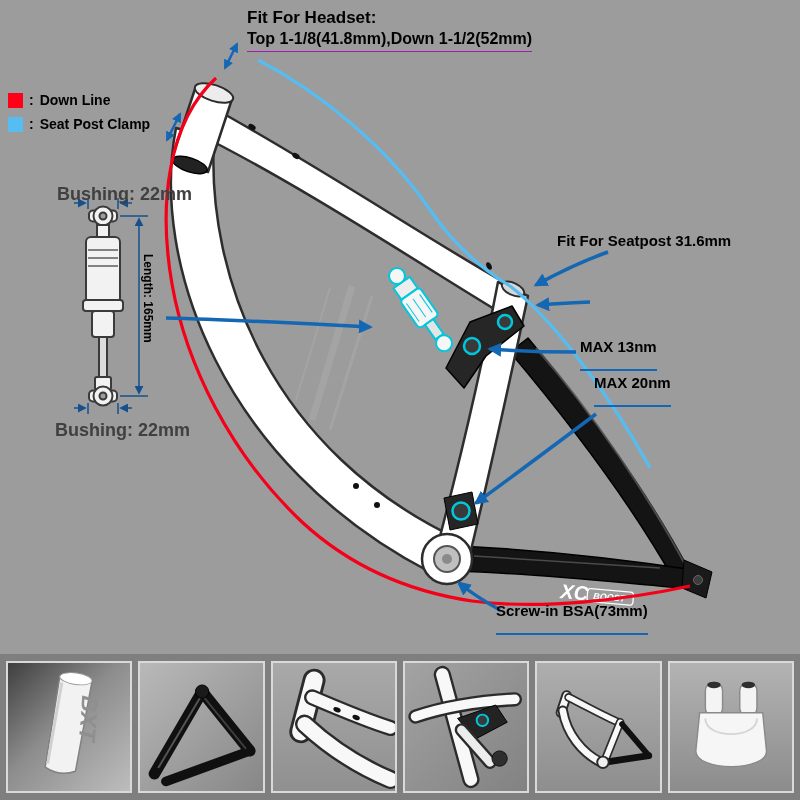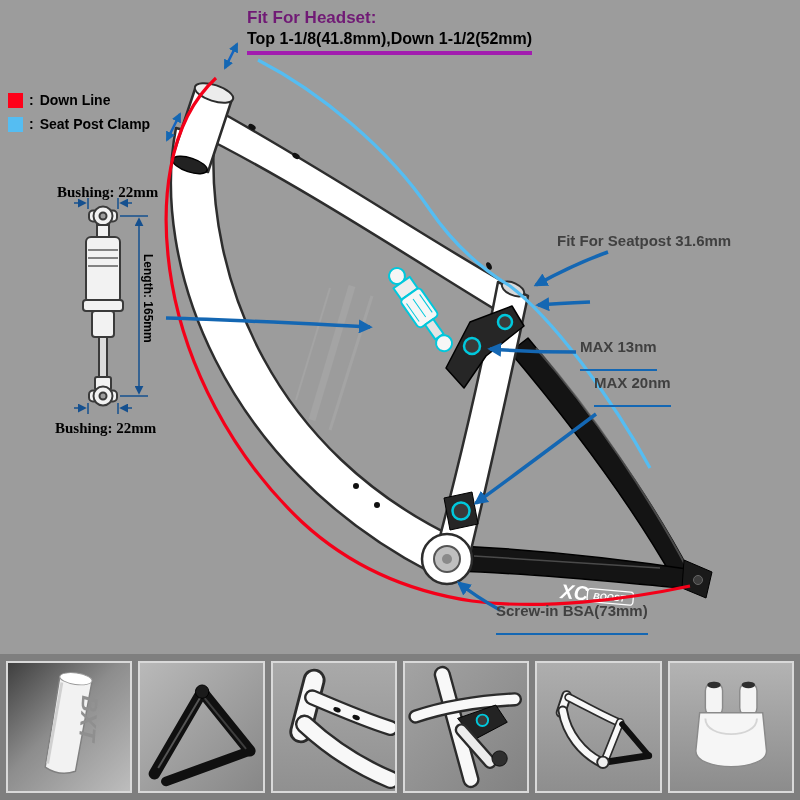--- a/index.html
+++ b/index.html
@@ -2,35 +2,35 @@
 <html><head>
 <meta charset="utf-8">
 <style>
   * { margin:0; padding:0; box-sizing:border-box; }
   html,body { width:800px; height:800px; }
   body { font-family:"Liberation Sans", sans-serif; }
   .stage { position:relative; width:800px; height:800px; background:#9c9c9c; overflow:hidden; }
   svg.layer { position:absolute; left:0; top:0; }
 
   .header { position:absolute; left:247px; top:8px; }
-  .header-title { font-size:17px; font-weight:bold; color:#701a75; }
+  .header-title { font-size:17px; font-weight:bold; color:#000000; }
   .header-sub { display:inline-block; font-size:16px; font-weight:bold; color:#000;
-                padding-bottom:3px; border-bottom:4px solid #a21caf; margin-top:2px; }
+                padding-bottom:3px; border-bottom:1px solid #a21caf; margin-top:2px; }
 
   .legend { position:absolute; left:8px; top:92px; }
   .legend-row { display:flex; align-items:center; gap:6px; font-size:14px; font-weight:bold; color:#000; margin-bottom:8px; }
   .swatch { width:15px; height:15px; display:inline-block; }
   .swatch-red { background:#ff0019; }
   .swatch-blue { background:#55bdf2; }
 
-  .small-label { position:absolute; font-size:15px; font-weight:bold; color:#000000; white-space:nowrap;font-family:Liberation Serif, serif; }
+  .small-label { position:absolute; font-size:18px; font-weight:bold; color:#404040; white-space:nowrap; }
   .vert-label { position:absolute; left:155px; top:254px; font-size:12px; font-weight:bold; color:#000;
                 white-space:nowrap; transform:rotate(90deg); transform-origin:0 0; }
 
-  .callout { position:absolute; font-size:15px; font-weight:bold; color:#404040; white-space:nowrap; }
+  .callout { position:absolute; font-size:15px; font-weight:bold; color:#000000; white-space:nowrap; }
   .callout.underline { border-bottom:2px solid #1467b3; padding-bottom:14px; }
 
   .thumbs { position:absolute; left:0; top:654px; width:800px; height:146px; background:#7f7f7f;
             display:flex; gap:6px; padding:7px 6px; }
   .thumb { flex:1; border:2px solid #d9d9d9; position:relative; overflow:hidden; }
   .thumb svg { width:100%; height:100%; display:block; }
   .t1 { background:linear-gradient(135deg,#3f3f3f,#8d8d8d 45%,#bdbdbd); }
   .t2 { background:linear-gradient(135deg,#b9b9b9,#878787); }
   .t3 { background:linear-gradient(180deg,#a9a9a9,#909090); }
   .t4 { background:linear-gradient(135deg,#a3a3a3,#828282); }

